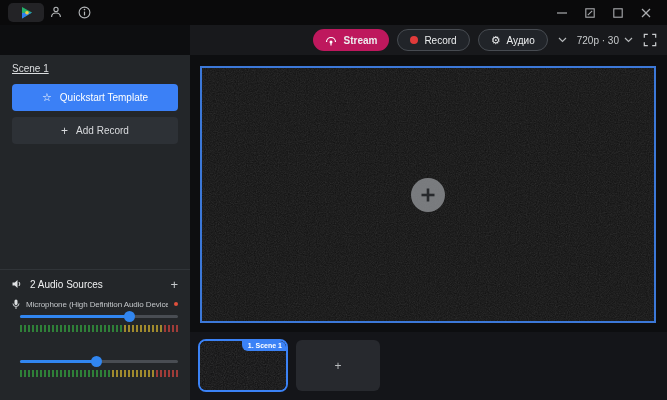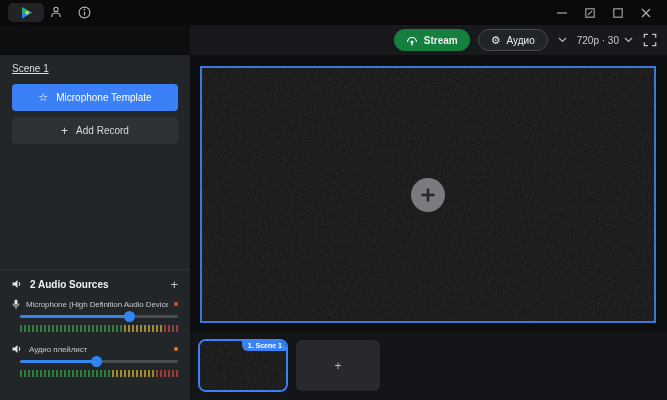--- a/index.html
+++ b/index.html
@@ -17,36 +17,36 @@
   .win-btn { position:absolute; top:0; width:24px; height:25px; display:flex; align-items:center; justify-content:center; color:#a9abae; }
   
   .header-left { position:absolute; left:0; top:25px; width:190px; height:30px; background:#1e2023; display:flex; align-items:center; }
   .tab { margin-left:12px; color:#8b8e92; cursor:pointer; white-space:nowrap; }
   .tab.active { color:#f2f3f4; font-weight:bold; }
   .tab + .tab { margin-left:14px; }
   .header-right { position:absolute; left:190px; top:25px; width:477px; height:30px; background:#18191c;
     display:flex; align-items:center; justify-content:flex-end; padding-right:8px; gap:8px; }
   .pill { height:22px; border-radius:12px; display:flex; align-items:center; gap:6px; padding:0 12px;
     font-size:10px; color:#eceeef; cursor:pointer; white-space:nowrap; }
-  .pill.blue { background:#15803d; font-weight:bold; }
+  .pill.blue { background:#be185d; font-weight:bold; }
   .pill.dark { background:#212429; border:1px solid #474b51; }
   .rec-dot { width:8px; height:8px; border-radius:50%; }
   .chev-btn { display:flex; align-items:center; padding:2px; cursor:pointer; }
   .res-drop { display:flex; align-items:center; gap:5px; color:#c9ccce; cursor:pointer; white-space:nowrap; }
   .glyph { font-family:"DejaVu Sans", sans-serif; }
   
   .sidebar { position:absolute; left:0; top:55px; width:190px; height:345px; background:#232629; }
   .scene-title { position:absolute; left:12px; top:8px; color:#dcdee0;text-decoration:underline; }
   .btn { position:absolute; left:12px; width:166px; height:27px; border-radius:4px;
     display:flex; align-items:center; justify-content:center; gap:8px; cursor:pointer; }
   .btn.primary { top:29px; background:#3b80f6; color:#fff; }
   .btn.secondary { top:62px; background:#2d3136; color:#d9dbde; }
   .audio-divider { position:absolute; left:0; top:214px; width:190px; border-top:1px solid #303438; }
   .audio-header { position:absolute; left:12px; top:221px; width:166px; height:16px; display:flex; align-items:center; gap:7px; }
-  .audio-header .hdr-label { color:#f0f1f2; font-weight:bold; flex:1; }
+  .audio-header .hdr-label { color:#f0f1f2; font-weight:normal; flex:1; }
   .plus-sm { color:#c6c9cc; font-size:13px; line-height:1; cursor:pointer; }
   .src-row { position:absolute; left:12px; width:166px; height:12px; display:flex; align-items:center; gap:6px; }
   .src-name { flex:1; font-size:8px; color:#c3c6c9; white-space:nowrap; overflow:hidden; letter-spacing:-0.1px; }
   .status-dot { width:4px; height:4px; border-radius:50%; flex:0 0 auto; }
   .slider { position:absolute; left:20px; width:158px; height:11px; cursor:pointer; }
   .slider-track { position:absolute; left:0; right:0; top:4px; height:3px; border-radius:2px; background:#494d53; }
   .slider-fill { position:absolute; left:0; top:4px; height:3px; border-radius:2px; background:#3186f0; }
   .slider-thumb { position:absolute; top:0; width:11px; height:11px; margin-left:-5px; border-radius:50%; background:#3186f0; }
   .meter { position:absolute; left:20px; width:162px; height:7px; display:flex; gap:2px; overflow:hidden; }
   .meter .seg { flex:0 0 2px; height:7px; }
@@ -119,20 +119,24 @@
   <div class="header-right">
     <div class="pill blue">
       <svg width="12" height="11" viewBox="0 0 12 11">
         <path d="M1.5 7 A4.5 4.5 0 0 1 10.5 7" fill="none" stroke="#fff" stroke-width="1.2"></path>
         <circle cx="6" cy="7" r="1.5" fill="#fff"></circle>
         <line x1="6" y1="7" x2="6" y2="10.5" stroke="#fff" stroke-width="1.2"></line>
       </svg>
       <span>Stream</span>
     </div>
     <div class="pill dark">
+      <span class="rec-dot" style="background: rgb(224, 58, 58);"></span>
+      <span>Record</span>
+    </div>
+    <div class="pill dark">
       <span class="glyph" style="font-size:11px; color:#eceeef;">⚙</span>
       <span>Аудио</span>
     </div>
     <div class="chev-btn">
       <svg width="9" height="6" viewBox="0 0 9 6">
         <polyline points="1,1 4.5,4.5 8,1" fill="none" stroke="#b5b8ba" stroke-width="1.2"></polyline>
       </svg>
     </div>
     <div class="res-drop">
       <span>720p · 30</span>
@@ -145,21 +149,21 @@
         <path d="M1.5 5.5 V1.5 H5.5 M10.5 1.5 H14.5 V5.5 M14.5 10.5 V14.5 H10.5 M5.5 14.5 H1.5 V10.5" fill="none" stroke="#c9ccce" stroke-width="1.4"></path>
       </svg>
     </div>
   </div>
 
   <div class="sidebar">
     <div class="scene-title">Scene 1</div>
 
     <div class="btn primary">
       <span class="glyph" style="font-size:11px;">☆</span>
-      <span>Microphone Template</span>
+      <span>Quickstart Template</span>
     </div>
 
     <div class="btn secondary">
       <span style="font-size:12px;">+</span>
       <span>Add Record</span>
     </div>
 
     <div class="audio-divider"></div>
 
     <div class="audio-header">
@@ -221,28 +225,20 @@
         <span class="seg" style="background: rgb(160, 138, 45);"></span>
         <span class="seg" style="background: rgb(160, 138, 45);"></span>
         <span class="seg" style="background: rgb(160, 138, 45);"></span>
         <span class="seg" style="background: rgb(160, 138, 45);"></span>
         <span class="seg" style="background: rgb(160, 60, 56);"></span>
         <span class="seg" style="background: rgb(160, 60, 56);"></span>
         <span class="seg" style="background: rgb(160, 60, 56);"></span>
         <span class="seg" style="background: rgb(160, 60, 56);"></span>
       </div>
 
-    <div class="src-row" style="top:288px;">
-      <svg width="11" height="10" viewBox="0 0 11 10">
-        <path d="M0.5 3.5 H2.8 L5.5 1 V9 L2.8 6.5 H0.5 Z" fill="#dfe1e3"></path>
-        <path d="M7 3 A3 3 0 0 1 7 7" fill="none" stroke="#dfe1e3" stroke-width="1"></path>
-      </svg>
-      <span class="src-name">Аудио плейлист</span>
-      <span class="status-dot" style="background: rgb(224, 122, 51);"></span>
-    </div>
     <div class="slider" style="top:301px;">
       <div class="slider-track"></div>
       <div class="slider-fill" style="width: 48%;"></div>
       <div class="slider-thumb" style="left: 48%;"></div>
     </div>
     <div class="meter" style="top:315px;">
         <span class="seg" style="background: rgb(47, 128, 56);"></span>
         <span class="seg" style="background: rgb(47, 128, 56);"></span>
         <span class="seg" style="background: rgb(47, 128, 56);"></span>
         <span class="seg" style="background: rgb(47, 128, 56);"></span>

